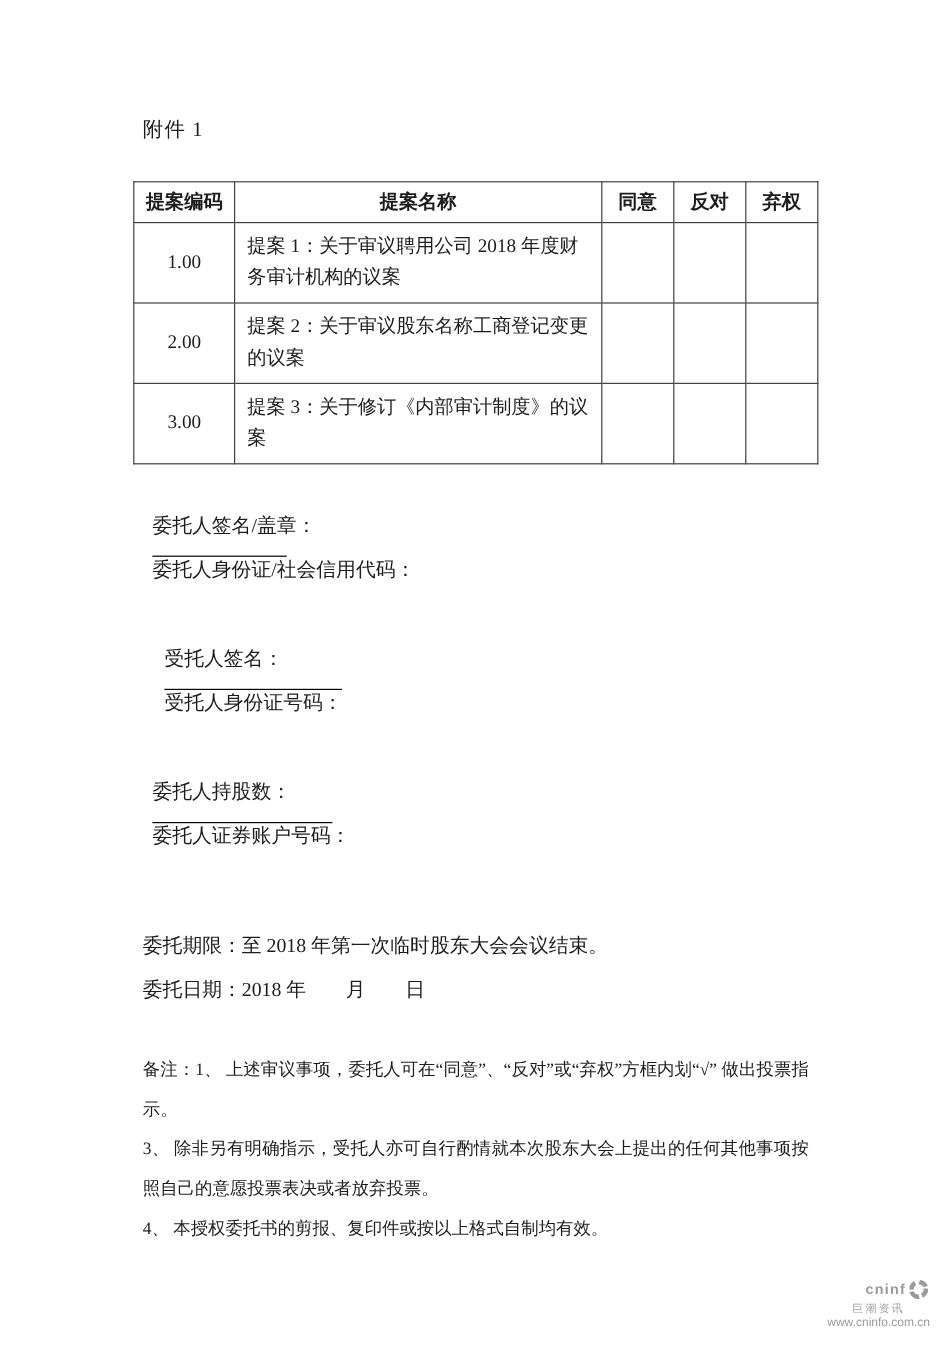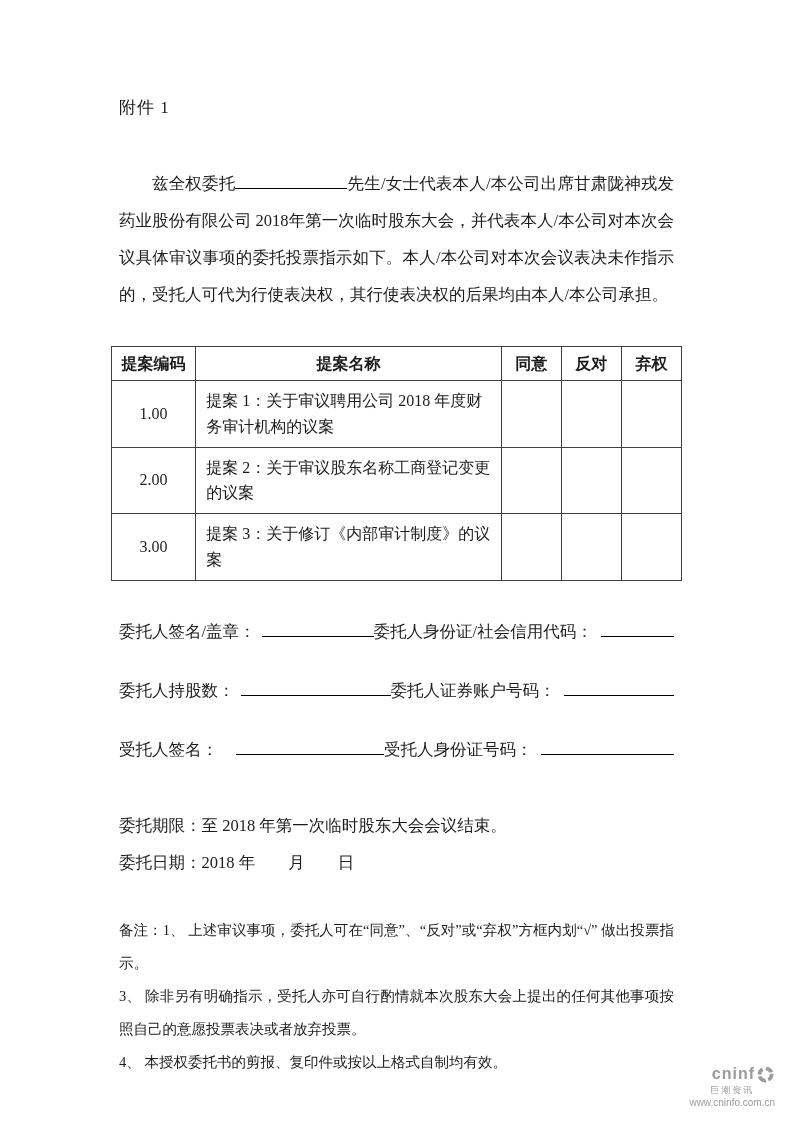--- a/index.html
+++ b/index.html
@@ -67,20 +67,21 @@
   td.name {
     text-align: left;
     vertical-align: middle;
     padding: 7px 10px;
     line-height: 1.62;
   }
   .sig-row {
     display: flex;
     align-items: baseline;
     font-size: 16.5px;
+    flex-direction: column;
   }
   .sig-row-1 { margin-top: 40px; }
   .sig-row-2 { margin-top: 37px; }
   .sig-row-3 { margin-top: 37px; }
   .sig-row .lbl { white-space: nowrap; }
   .blank-s1l { width: 112px; margin-left: 6px; }
   .blank-s2l { width: 150px; margin-left: 6px; }
   .blank-s3l { width: 148px; margin-left: 18px; }
   .blank-fill { flex: 1 1 auto; margin-left: 8px; }
   .term {
@@ -104,21 +105,21 @@
     text-align: center;
     line-height: 1.15;
     user-select: none;
   }
   .logo-line {
     display: flex;
     align-items: center;
     justify-content: flex-end;
     font-family: "Liberation Sans", sans-serif;
     font-weight: bold;
-    font-size: 16px;
+    font-size: 12px;
     letter-spacing: 1px;
     color: #9b9b9b;
   }
   .logo-line svg { margin-left: 1px; display: block; }
   .logo-sub {
     font-family: "Liberation Sans", sans-serif;
     font-size: 9px;
     letter-spacing: 2px;
     margin-top: 1px;
   }
@@ -129,21 +130,20 @@
   }
 </style>
 </head>
 <body>
 
 <div class="page">
 
   <div class="attachment">附件 1</div>
 
 
-  <p class="intro"><span>兹全权委托</span><span class="blank blank-intro"></span><span>先生/女士代表本人/本公司出席甘肃陇神戎发药业股份有限公司 2018年第一次临时股东大会，并代表本人/本公司对本次会议具体审议事项的委托投票指示如下。本人/本公司对本次会议表决未作指示的，受托人可代为行使表决权，其行使表决权的后果均由本人/本公司承担。</span></p>
 
   <table class="proposals">
     <thead>
       <tr>
         <th class="c-code">提案编码</th>
         <th class="c-name">提案名称</th>
         <th class="c-vote">同意</th>
         <th class="c-vote">反对</th>
         <th class="c-vote">弃权</th>
       </tr>
@@ -173,31 +173,31 @@
     </tbody>
   </table>
 
   <div class="sig-row sig-row-1">
     <span class="lbl">委托人签名/盖章：</span>
       <span class="blank blank-s1l"></span>
       <span class="lbl">委托人身份证/社会信用代码：</span>
       <span class="blank blank-fill"></span>
   </div>
 
+  <div class="sig-row sig-row-3">
+    <span class="lbl">受托人签名：</span>
+      <span class="blank blank-s3l"></span>
+      <span class="lbl">受托人身份证号码：</span>
+      <span class="blank blank-fill"></span>
+  </div>
+
   <div class="sig-row sig-row-2">
     <span class="lbl">委托人持股数：</span>
       <span class="blank blank-s2l"></span>
       <span class="lbl">委托人证券账户号码：</span>
-      <span class="blank blank-fill"></span>
-  </div>
-
-  <div class="sig-row sig-row-3">
-    <span class="lbl">受托人签名：</span>
-      <span class="blank blank-s3l"></span>
-      <span class="lbl">受托人身份证号码：</span>
       <span class="blank blank-fill"></span>
   </div>
 
   <div class="term term-period">委托期限：至 2018 年第一次临时股东大会会议结束。</div>
   <div class="term term-date">委托日期：2018 年　　月　　日</div>
 
   <div class="notes">
     <p>备注：1、 上述审议事项，委托人可在“同意”、“反对”或“弃权”方框内划“√” 做出投票指示。</p>
     <p>3、 除非另有明确指示，受托人亦可自行酌情就本次股东大会上提出的任何其他事项按照自己的意愿投票表决或者放弃投票。</p>
     <p>4、 本授权委托书的剪报、复印件或按以上格式自制均有效。</p>

